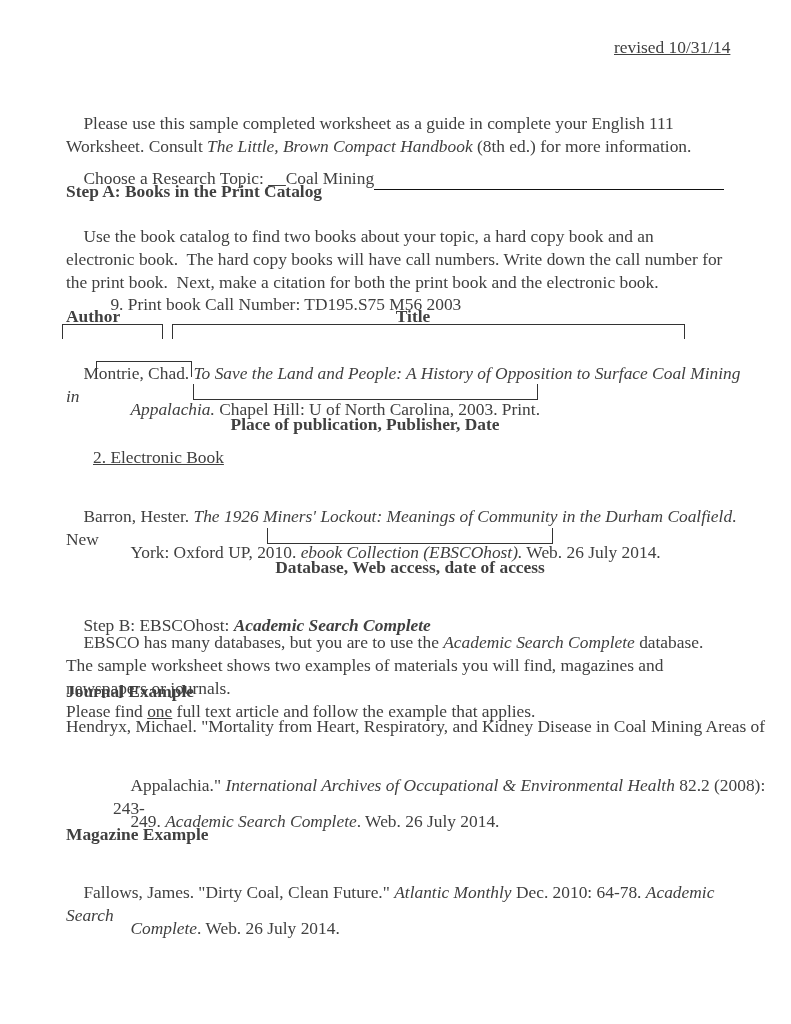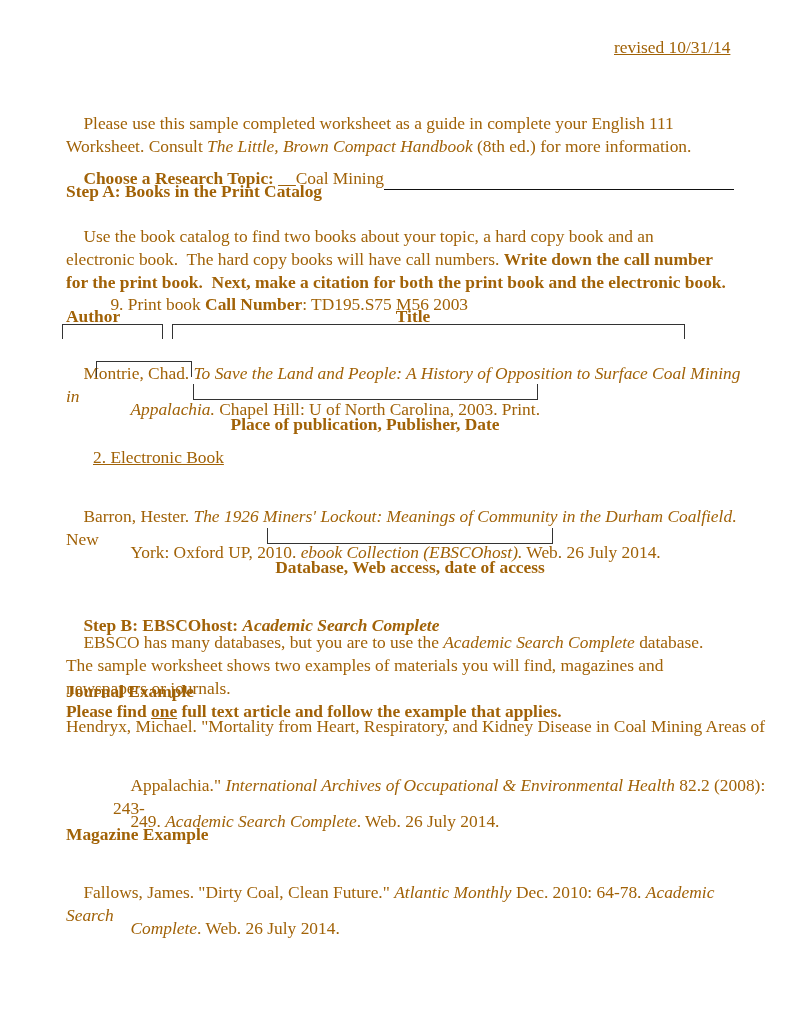--- a/index.html
+++ b/index.html
@@ -15,24 +15,24 @@
     position: relative;
     width: 791px;
     height: 1024px;
     background: #ffffff;
     overflow: hidden;
   }
   .abs { position: absolute; }
   .txt {
     font-size: 17.4px;
     line-height: 23px;
-    color: #a16207;
+    color: #404040;
     white-space: pre-wrap;
   }
-  .b { font-weight: bold; }
+  .b { font-weight: normal; }
   .i { font-style: italic; }
   .u { text-decoration: underline; }
   .bi { font-weight: bold; font-style: italic; }
 
   
   #revised {
     left: 614px; top: 36px;
     font-size: 17.4px;
     text-decoration: underline;
   }

